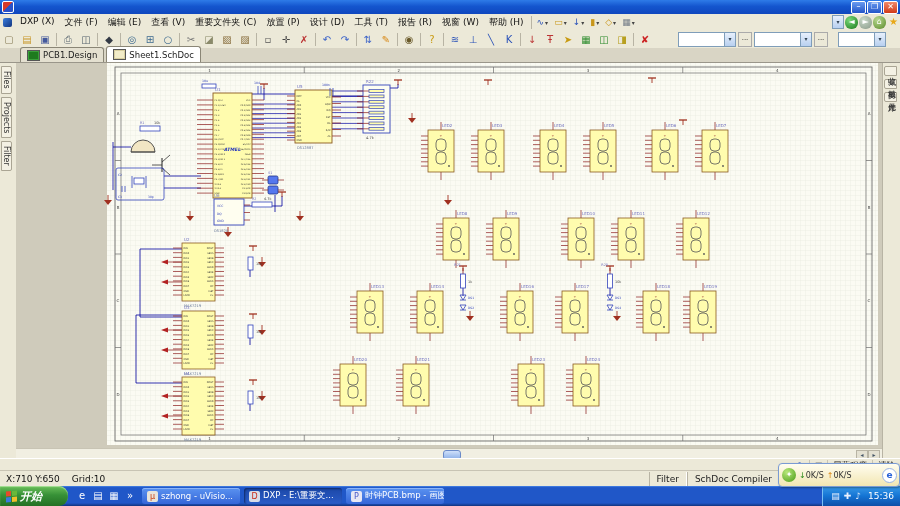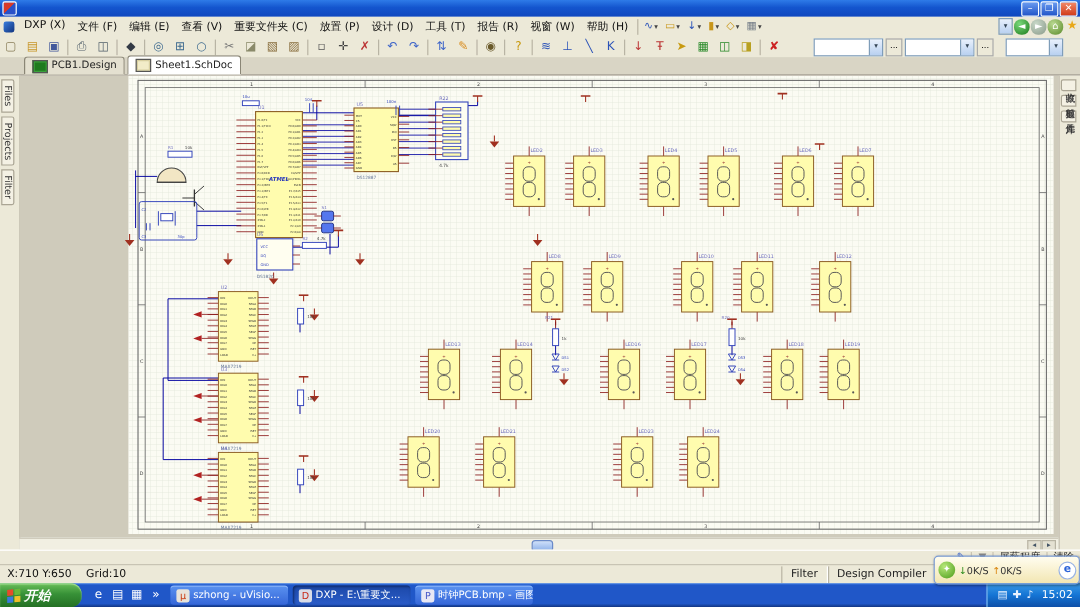--- a/index.html
+++ b/index.html
@@ -1134,21 +1134,21 @@
     <span class="mi" style="color:#888;">▼</span>
     <span class="mi">屏蔽程度</span>
     <span class="mi">清除</span>
   </div>
 
   <div class="abs" id="statusbar">
     <span class="st">X:710 Y:650</span>
     <span class="st">Grid:10</span>
     <span style="flex:1"></span>
     <span class="panelbtn" style="margin-right:0;">Filter</span>
-    <span class="panelbtn" style="margin-right:120px;">Design Compiler</span>
+    <span class="panelbtn" style="margin-right:120px;">SchDoc Compiler</span>
   </div>
 
   <div class="abs" id="netwidget">
     <div id="nw-ball">✦</div>
     <span class="dn">↓</span>
     <span class="spd">0K/S</span>
     <span class="up">↑</span>
     <span class="spd">0K/S</span>
     <div id="nw-e">e</div>
   </div>
@@ -1178,17 +1178,17 @@
           <span class="ticon" style="background: rgb(216, 220, 232); color: rgb(200, 42, 26);">D</span>
           <span>DXP - E:\重要文...</span>
         </div>
         <div class="task" style="width: 88px;">
           <span class="ticon" style="background: rgb(232, 232, 244); color: rgb(74, 90, 200);">P</span>
           <span>时钟PCB.bmp - 画图</span>
         </div>
       </div>
     <div id="tray">
       <span id="tray-icons"><span class="ti">▤</span><span class="ti">✚</span><span class="ti">♪</span></span>
-      <span id="clock">15:02</span>
+      <span id="clock">15:36</span>
     </div>
   </div>
 
 </div>
 
 </body></html>

